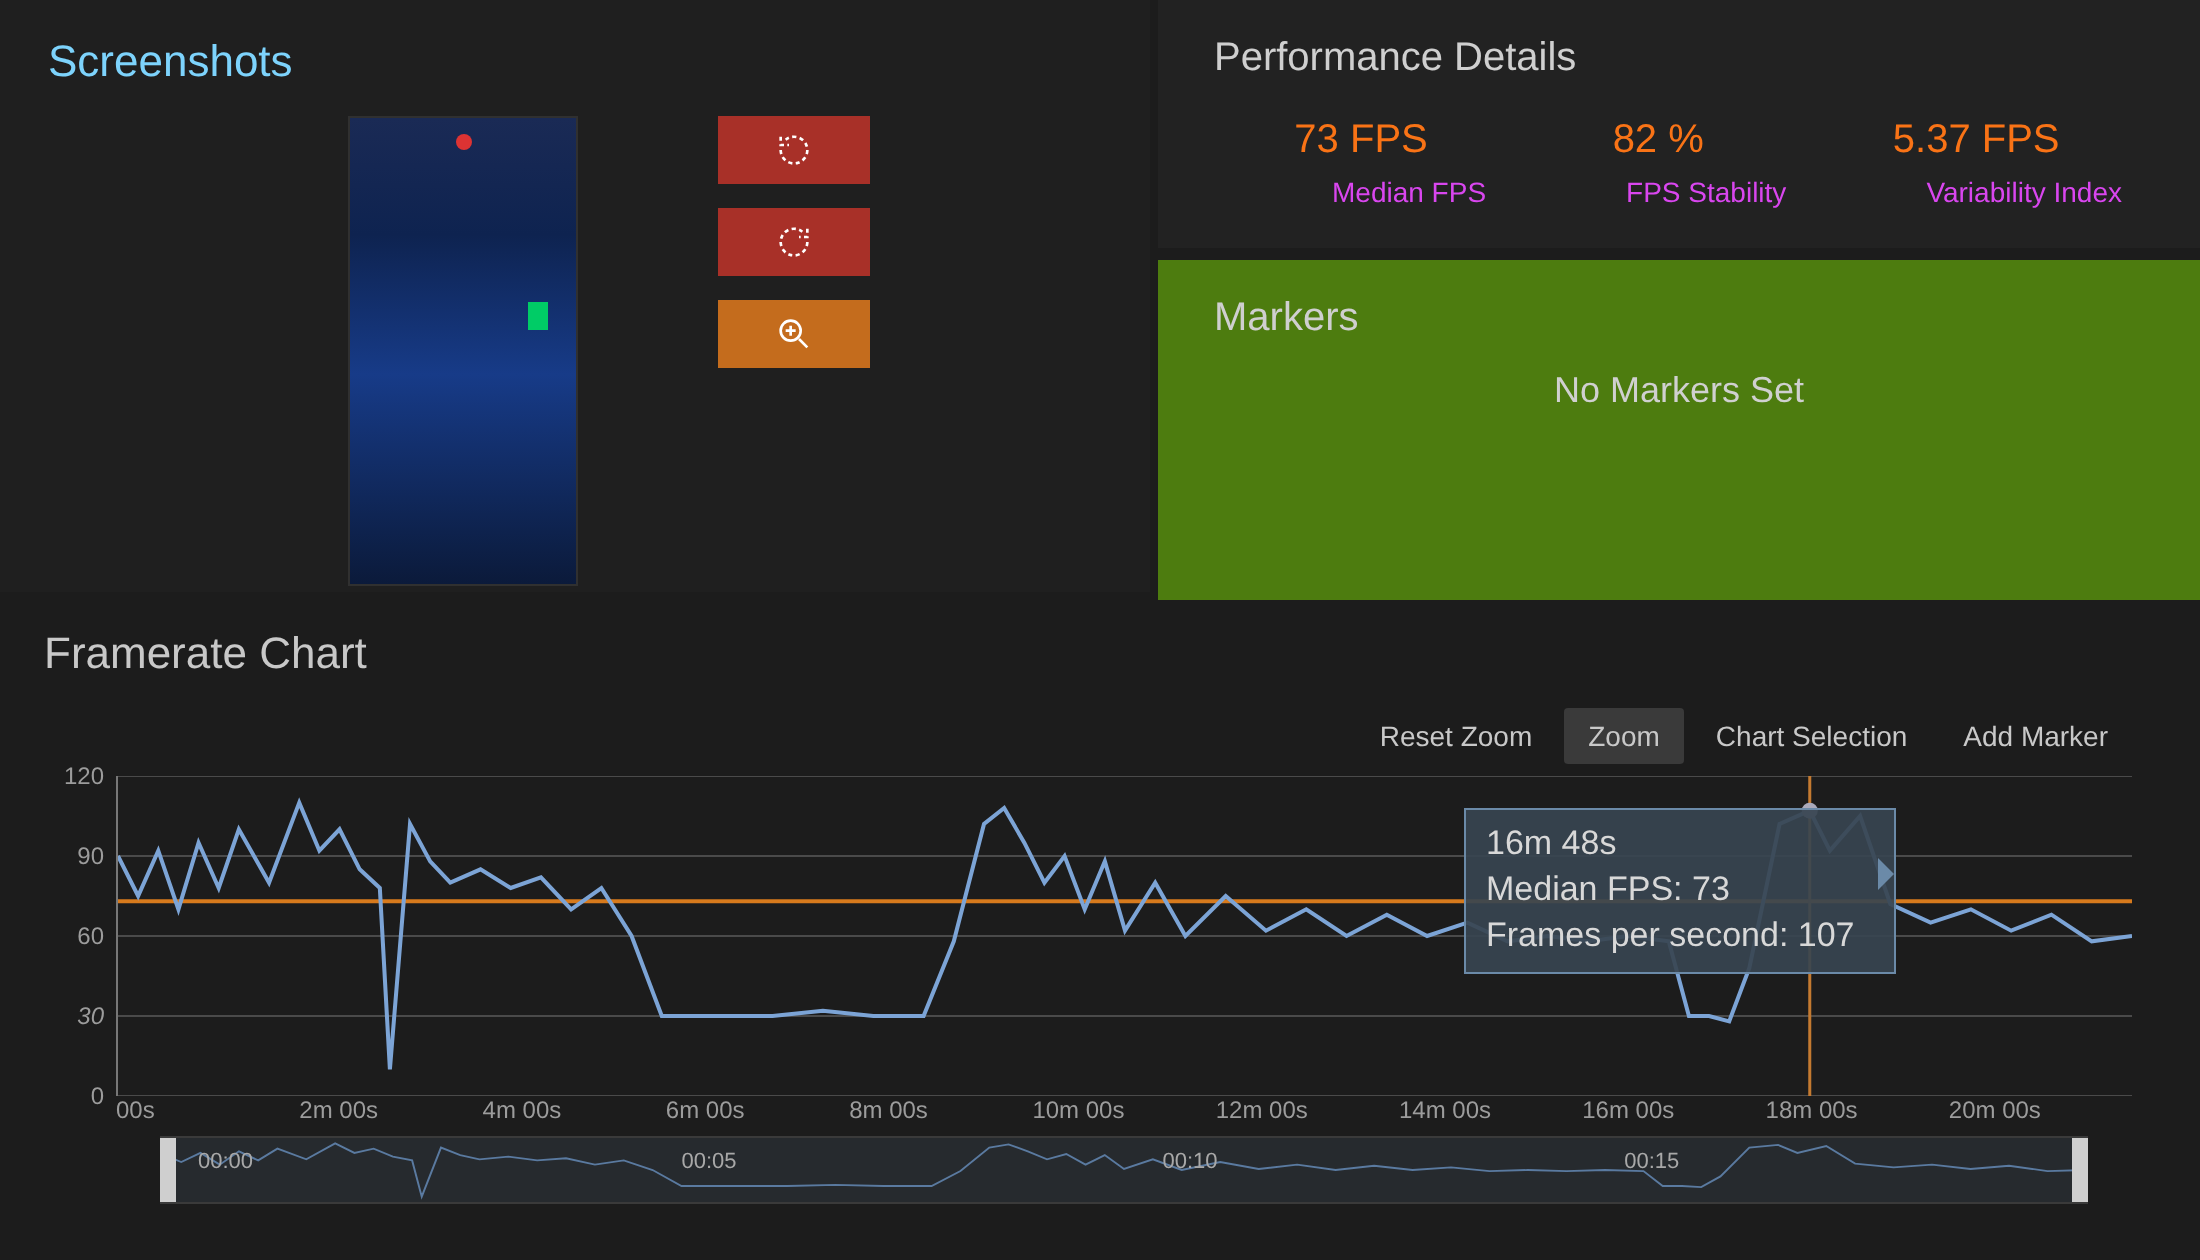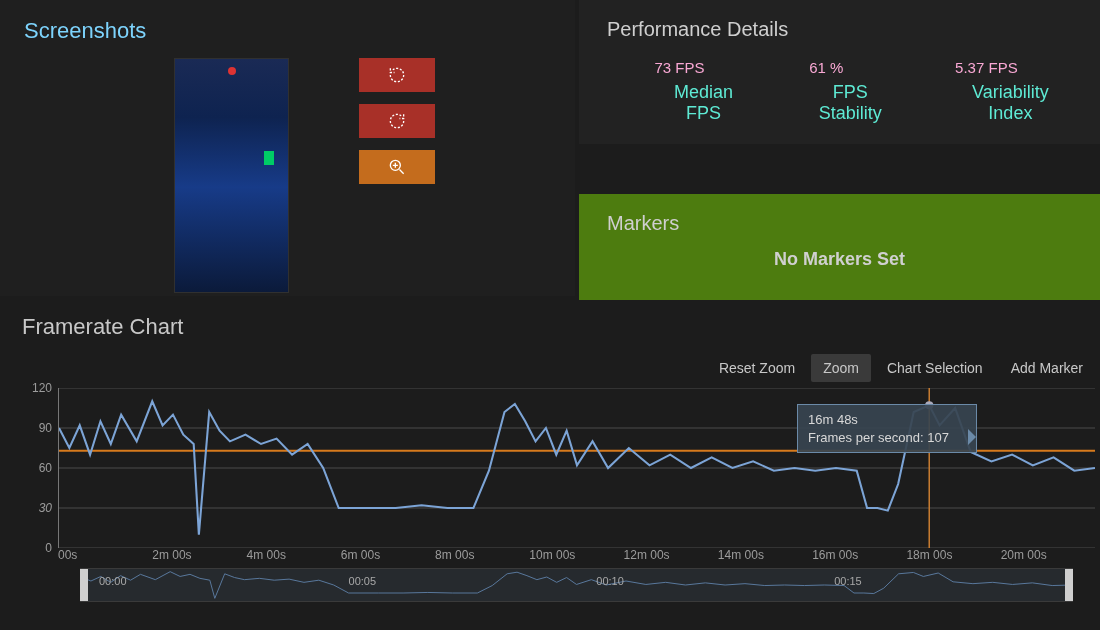--- a/index.html
+++ b/index.html
@@ -1,61 +1,61 @@
 <!DOCTYPE html>
 <html><head>
 <meta charset="utf-8">
 <style>
   *{box-sizing:border-box;margin:0;padding:0;font-family:Arial,Helvetica,sans-serif;}
   body{background:#1c1c1c;color:#c8c8c8;width:1100px;height:630px;overflow:hidden;}
 
   .top{display:flex;height:300px;}
   .panel{background:#1f1f1f;margin:0 4px 4px 0;}
   .screens{flex:0 0 575px;padding:18px 24px;}
-  .right{flex:1;display:flex;flex-direction:column;gap:44px;}
+  .right{flex:1;display:flex;flex-direction:column;}
   .perf{padding:18px 28px 12px 28px;background:#222;}
   .markers{flex:1;padding:18px 28px;background:#4d7c0f;margin-top:6px;}
 
   h2{font-size:22px;font-weight:300;color:#7dd3fc;margin-bottom:14px;}
   h3{font-size:20px;font-weight:300;color:#cfcfcf;margin-bottom:14px;}
 
   .screens-body{display:flex;align-items:flex-start;gap:70px;padding-left:150px;}
   .thumb{width:115px;height:235px;background:linear-gradient(180deg,#1a2a55 0%,#0e2350 25%,#173b88 55%,#0b1a3a 100%);border:1px solid #303030;position:relative;}
   .thumb::before{content:'';position:absolute;top:8px;left:50%;transform:translateX(-50%);width:8px;height:8px;border-radius:50%;background:#d33;}
   .thumb::after{content:'';position:absolute;top:92px;right:14px;width:10px;height:14px;background:#0c6;}
   .btn-col{display:flex;flex-direction:column;gap:12px;}
   .ibtn{width:76px;height:34px;border:none;display:flex;align-items:center;justify-content:center;cursor:pointer;}
   .red{background:#a83028;}
   .orange{background:#c46c1d;}
   .ibtn svg{stroke:#fff;fill:none;stroke-width:1.6;}
 
   .perf-row{display:flex;justify-content:space-around;padding:4px 0 8px 0;}
   .perf-item{text-align:center;}
-  .perf-val{font-size:15px;color:#f9a8d4;}
-  .perf-lab{font-size:18px;color:#5eead4;margin-top:6px;margin-left:48px;}
+  .perf-val{font-size:20px;color:#f97316;}
+  .perf-lab{font-size:14px;color:#d946ef;margin-top:6px;margin-left:48px;}
 
-  .nomark{text-align:center;font-size:18px;color:#d0d0d0;margin-top:6px;font-weight:bold;}
+  .nomark{text-align:center;font-size:18px;color:#d0d0d0;margin-top:6px;}
 
-  .chart-wrap{padding:14px 5px 8px 22px;}
+  .chart-wrap{padding:14px 34px 8px 22px;}
   .chart-title{font-size:22px;font-weight:300;margin-bottom:14px;}
   .chart-toolbar{display:flex;justify-content:flex-end;gap:4px;margin-bottom:6px;}
   .tbtn{background:transparent;color:#c8c8c8;border:none;padding:6px 12px;font-size:14px;cursor:pointer;border-radius:2px;}
   .tbtn.active{background:#3a3a3a;}
 
   .chart-body{display:flex;height:160px;}
   .yaxis{width:36px;position:relative;}
   .ytick{position:absolute;right:6px;font-size:12px;color:#9c9c9c;transform:translateY(-50%);}
   .plot{flex:1;position:relative;border-left:1px solid #777;overflow:visible;}
   .grid line{stroke:#4a4a4a;stroke-width:1;}
   .median-line{stroke:#d77a1c;stroke-width:2;}
   .series{stroke:#7ca4d6;stroke-width:2;fill:none;}
   .cursor-line{stroke:#c47a30;stroke-width:1.5;}
   .cursor-dot{fill:#aab;}
 
-  .tooltip{position:absolute;top:16px;right:118px;background:rgba(55,68,80,0.92);border:1px solid #6b8aa8;padding:6px 10px;font-size:13px;color:#d8d8d8;line-height:1.35;width:180px;}
+  .tooltip{position:absolute;top:16px;right:118px;background:rgba(55,68,80,0.92);border:1px solid #6b8aa8;padding:6px 10px;font-size:17px;color:#d8d8d8;line-height:1.35;width:216px;}
   .tooltip::after{content:'';position:absolute;right:-8px;top:24px;border:8px solid transparent;border-left-color:#6b8aa8;}
 
   .xaxis{display:flex;margin-left:36px;}
   .xtick{flex:1;font-size:12px;color:#9c9c9c;text-align:left;}
 
   .overview{margin:6px 22px 0 58px;height:34px;position:relative;background:#262a2e;border:1px solid #3a3a3a;}
   .overview svg{width:100%;height:100%;}
   .ov-series{stroke:#5a7aa0;stroke-width:1;fill:none;}
   .handle{position:absolute;top:0;bottom:0;width:8px;background:#cfcfcf;cursor:ew-resize;}
   .handle.left{left:-1px;}
@@ -93,21 +93,21 @@
 
   <div class="right">
     <div class="perf">
       <h3>Performance Details</h3>
       <div class="perf-row">
         <div class="perf-item">
           <div class="perf-val">73 FPS</div>
           <div class="perf-lab">Median FPS</div>
         </div>
         <div class="perf-item">
-          <div class="perf-val">61 %</div>
+          <div class="perf-val">82 %</div>
           <div class="perf-lab">FPS Stability</div>
         </div>
         <div class="perf-item">
           <div class="perf-val">5.37 FPS</div>
           <div class="perf-lab">Variability Index</div>
         </div>
       </div>
     </div>
     <div class="markers">
       <h3>Markers</h3>
@@ -142,20 +142,21 @@
             <line x1="0" x2="1000" y1="40" y2="40"></line>
             <line x1="0" x2="1000" y1="0" y2="0"></line>
           </g>
         <line id="median" class="median-line" x1="0" x2="1000" y1="62.66666666666667" y2="62.66666666666667"></line>
         <polyline id="line" class="series" points="0,40 10,60 20,37.33333333333333 30,66.66666666666666 40,33.33333333333334 50,56 60,26.666666666666657 75,53.33333333333334 90,13.333333333333343 100,37.33333333333333 110.00000000000001,26.666666666666657 120,46.66666666666666 130,56 135,146.66666666666666 145,24 155,42.66666666666667 164.99999999999997,53.33333333333334 180,46.66666666666666 195,56 210.00000000000003,50.66666666666666 225,66.66666666666666 240,56 255,80 270,120 300,120 325,120 350,117.33333333333334 375,120 400,120 415.00000000000006,82.66666666666667 430,24 440.00000000000006,16 450,33.33333333333334 459.99999999999994,53.33333333333334 470.00000000000006,40 480,66.66666666666666 490.00000000000006,42.66666666666667 500,77.33333333333333 515,53.33333333333334 530,80 550,60 570.0000000000001,77.33333333333333 590.0000000000001,66.66666666666666 610,80 630,69.33333333333334 650,80 670,73.33333333333334 690.0000000000001,82.66666666666667 710,80 730,82.66666666666667 750,80 770,82.66666666666667 780,120 790,120 800,122.66666666666666 809.9999999999999,96 825,24 840.0000000000001,17.333333333333314 850,37.33333333333333 865,20 880.0000000000001,64 900,73.33333333333334 919.9999999999999,66.66666666666666 940.0000000000001,77.33333333333333 960,69.33333333333334 980.0000000000001,82.66666666666667 1000,80"></polyline>
         <line id="cursor" class="cursor-line" x1="840.0000000000001" x2="840.0000000000001" y1="0" y2="160"></line>
         <circle id="dot" class="cursor-dot" r="4" cx="840.0000000000001" cy="17.333333333333314"></circle>
       </svg>
       <div class="tooltip">
         <div>16m 48s</div>
+        <div>Median FPS: 73</div>
         <div>Frames per second: 107</div>
       </div>
     </div>
   </div>
 
   <div class="xaxis" id="xaxis">
       <div class="xtick">00s</div>
       <div class="xtick">2m 00s</div>
       <div class="xtick">4m 00s</div>
       <div class="xtick">6m 00s</div>

